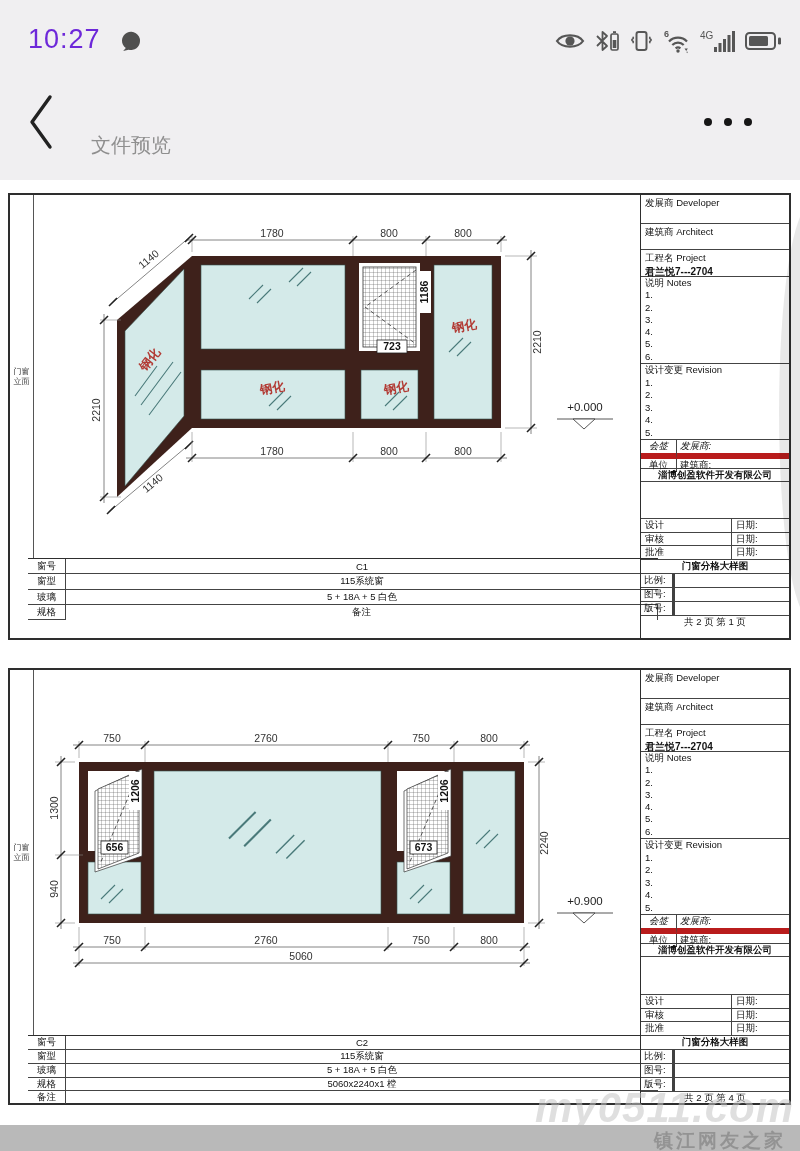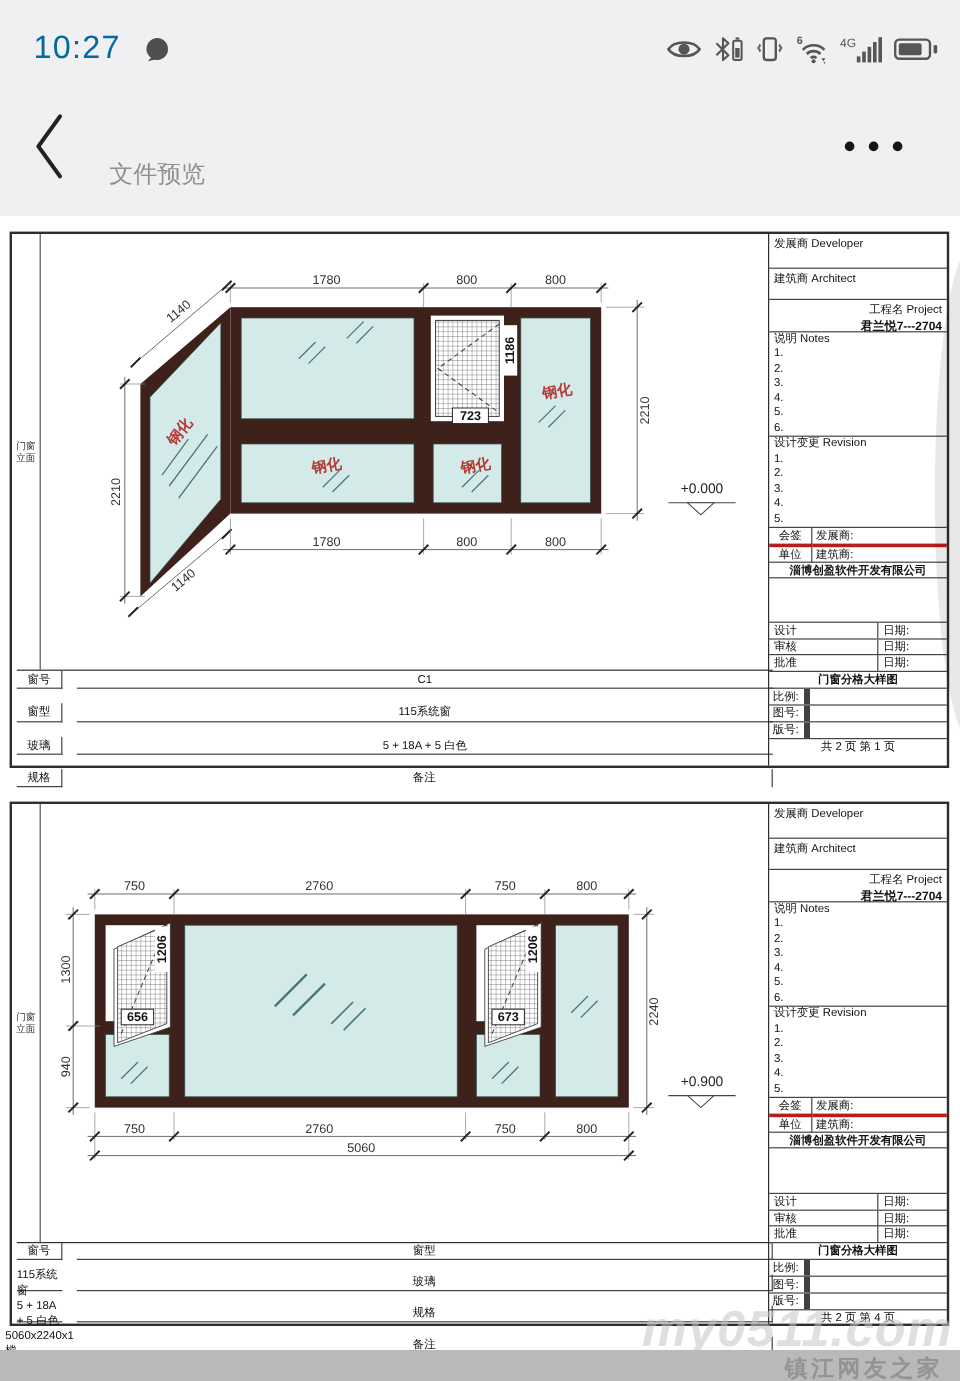--- a/index.html
+++ b/index.html
@@ -1,21 +1,21 @@
 <!DOCTYPE html>
 <html><head>
 <meta charset="utf-8">
 <style>
   html,body{margin:0;padding:0;}
   body{width:800px;height:1151px;position:relative;background:#fff;overflow:hidden;
        font-family:"Liberation Sans","DejaVu Sans",sans-serif;}
 
   
   .topbar{position:absolute;left:0;top:0;width:800px;height:180px;background:#f0eff1;}
-  .time{position:absolute;left:28px;top:24px;font-size:27px;font-weight:300;color:#0369a1;letter-spacing:1px;}
+  .time{position:absolute;left:28px;top:24px;font-size:27px;font-weight:300;color:#6d28d9;letter-spacing:1px;}
   .bubble{position:absolute;left:120px;top:30px;color:#4f4f4f;}
   .staticons{position:absolute;right:18px;top:28px;display:flex;align-items:center;gap:9px;color:#565656;}
   .staticons svg{display:block;}
   .backbtn{position:absolute;left:26px;top:92px;width:30px;height:60px;cursor:pointer;}
   .apptitle{position:absolute;left:88px;top:84px;font-size:33px;color:#1b1b1b;white-space:nowrap;}
   .appsub{position:absolute;left:91px;top:132px;font-size:20px;color:#8f8f8f;}
   .menudots{position:absolute;right:48px;top:118px;display:flex;gap:12px;cursor:pointer;}
   .menudots i{width:8px;height:8px;border-radius:50%;background:#161616;display:block;}
 
   
@@ -23,52 +23,52 @@
   .s1{top:193px;height:447px;}
   .s2{top:668px;height:437px;}
   .draw{position:absolute;left:0;top:0;width:630px;}
   .s1 .draw{height:363px;} .s2 .draw{height:365px;}
   .strip{position:absolute;left:0;top:0;bottom:0;width:24px;border-right:1px solid #555;
          display:flex;flex-direction:column;justify-content:center;align-items:center;
          font-size:8px;color:#333;line-height:10px;box-sizing:border-box;}
   .draw svg{position:absolute;left:25px;top:0;}
 
   
-  .spec{position:absolute;left:4px;bottom:0;width:630px;border-top:1.5px solid #2e2e2e;
-        display:grid;grid-template-columns:38px 1fr;font-size:9.5px;color:#111;box-sizing:border-box;gap:12px;}
+  .spec{position:absolute;left:18px;bottom:0;width:630px;border-top:1.5px solid #2e2e2e;
+        display:grid;grid-template-columns:38px 1fr;font-size:9.5px;color:#111;box-sizing:border-box;}
   .s1 .spec{height:80px;grid-template-rows:15px 16px 15px 15px 1fr;}
   .s2 .spec{height:68px;grid-template-rows:14px 14px 14px 13px 1fr;}
   .spec span{display:flex;align-items:center;justify-content:center;border-bottom:1px solid #444;}
   .spec .lab{border-right:1px solid #444;}
   .spec .last{border-bottom:none;}
 
   
   .tb{position:absolute;top:0;bottom:0;right:0;width:149px;border-left:1.5px solid #2e2e2e;
       display:flex;flex-direction:column;font-size:9.5px;color:#111;box-sizing:border-box;}
   .tb > div{border-bottom:1px solid #444;box-sizing:border-box;flex:none;}
   .tr-pad{padding:2px 4px;}
   .tb-dev{height:29px;} .tb-arch{height:26px;}
-  .tb-proj{height:27px;text-align:right;} .tb-proj b{font-size:10px;}
+  .tb-proj{height:27px;} .tb-proj b{font-size:10px;}
   .tb-notes{height:87px;} .tb-rev{height:76px;}
   .tb-notes div,.tb-rev div{border:none;padding:0 4px;line-height:12.3px;}
   .tb-rev div{line-height:12.6px;}
   .tb-head{padding:1px 4px;}
   .tb-sign{height:29px;display:grid;grid-template-columns:36px 1fr;grid-template-rows:1fr 1fr;padding:0;}
   .tb-sign span{display:flex;align-items:center;padding:0 3px;box-sizing:border-box;}
   .tb-sign .c1{justify-content:center;border-right:1px solid #444;}
-  .tb-sign .r1{border-bottom:3px solid #b91c1c;}
+  .tb-sign .r1{border-bottom:6px solid #b91c1c;font-style:italic;}
   .tb-comp{height:13px;display:flex;align-items:center;justify-content:center;font-weight:bold;}
   .s1 .tb-empty{height:37px;} .s2 .tb-empty{height:38px;}
   .tb-date{height:13.5px;display:grid;grid-template-columns:1fr 58px;padding:0;}
   .tb-date span{display:flex;align-items:center;padding:0 4px;box-sizing:border-box;}
   .tb-date .dt{border-left:1px solid #444;}
   .tb-dtitle{height:14px;display:flex;align-items:center;justify-content:center;font-weight:bold;}
   .tb-val{height:14px;display:grid;grid-template-columns:34px 1fr;padding:0;}
   .tb-val span{display:flex;align-items:center;padding:0 3px;box-sizing:border-box;}
-  .tb-val .vl{border-right:5px solid #404040;}
+  .tb-val .vl{border-right:3px solid #404040;}
   .tb-page{flex:1 1 auto;display:flex;align-items:center;justify-content:center;border-bottom:none !important;}
 
   
   .dimtxt{font-size:10.5px;fill:#333;text-anchor:middle;}
   .red{fill:#b23b35;font-size:12.5px;font-weight:bold;text-anchor:middle;}
   .boxtxt{font-size:10.5px;fill:#111;font-weight:bold;text-anchor:middle;}
   .lvl{font-size:11.5px;fill:#222;text-anchor:middle;}
 
   
   .edgeblob{position:absolute;left:779px;top:206px;width:62px;height:412px;border-radius:50%;
@@ -411,20 +411,21 @@
       <text x="300" y="960" class="dimtxt">5060</text>
 
       <text x="584" y="905" class="lvl">+0.900</text>
       <path d="M556 913 H612" stroke="#444" stroke-width="0.9"></path>
       <polygon points="572,913 594,913 583,923" fill="#fff" stroke="#444" stroke-width="0.9"></polygon>
     </svg>
   </div>
 
   <div class="spec">
     <span class="lab">窗号</span>
+      <span>C2</span>
     <span class="lab">窗型</span>
       <span>115系统窗</span>
     <span class="lab">玻璃</span>
       <span>5 + 18A + 5 白色</span>
     <span class="lab">规格</span>
       <span>5060x2240x1 樘</span>
     <span class="lab last">备注</span>
       <span class="last"></span>
   </div>
 

